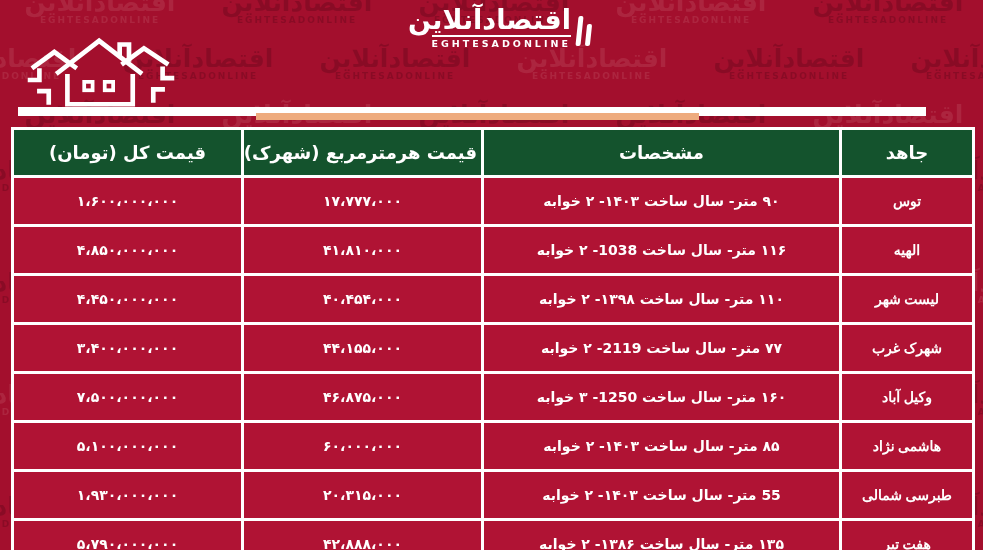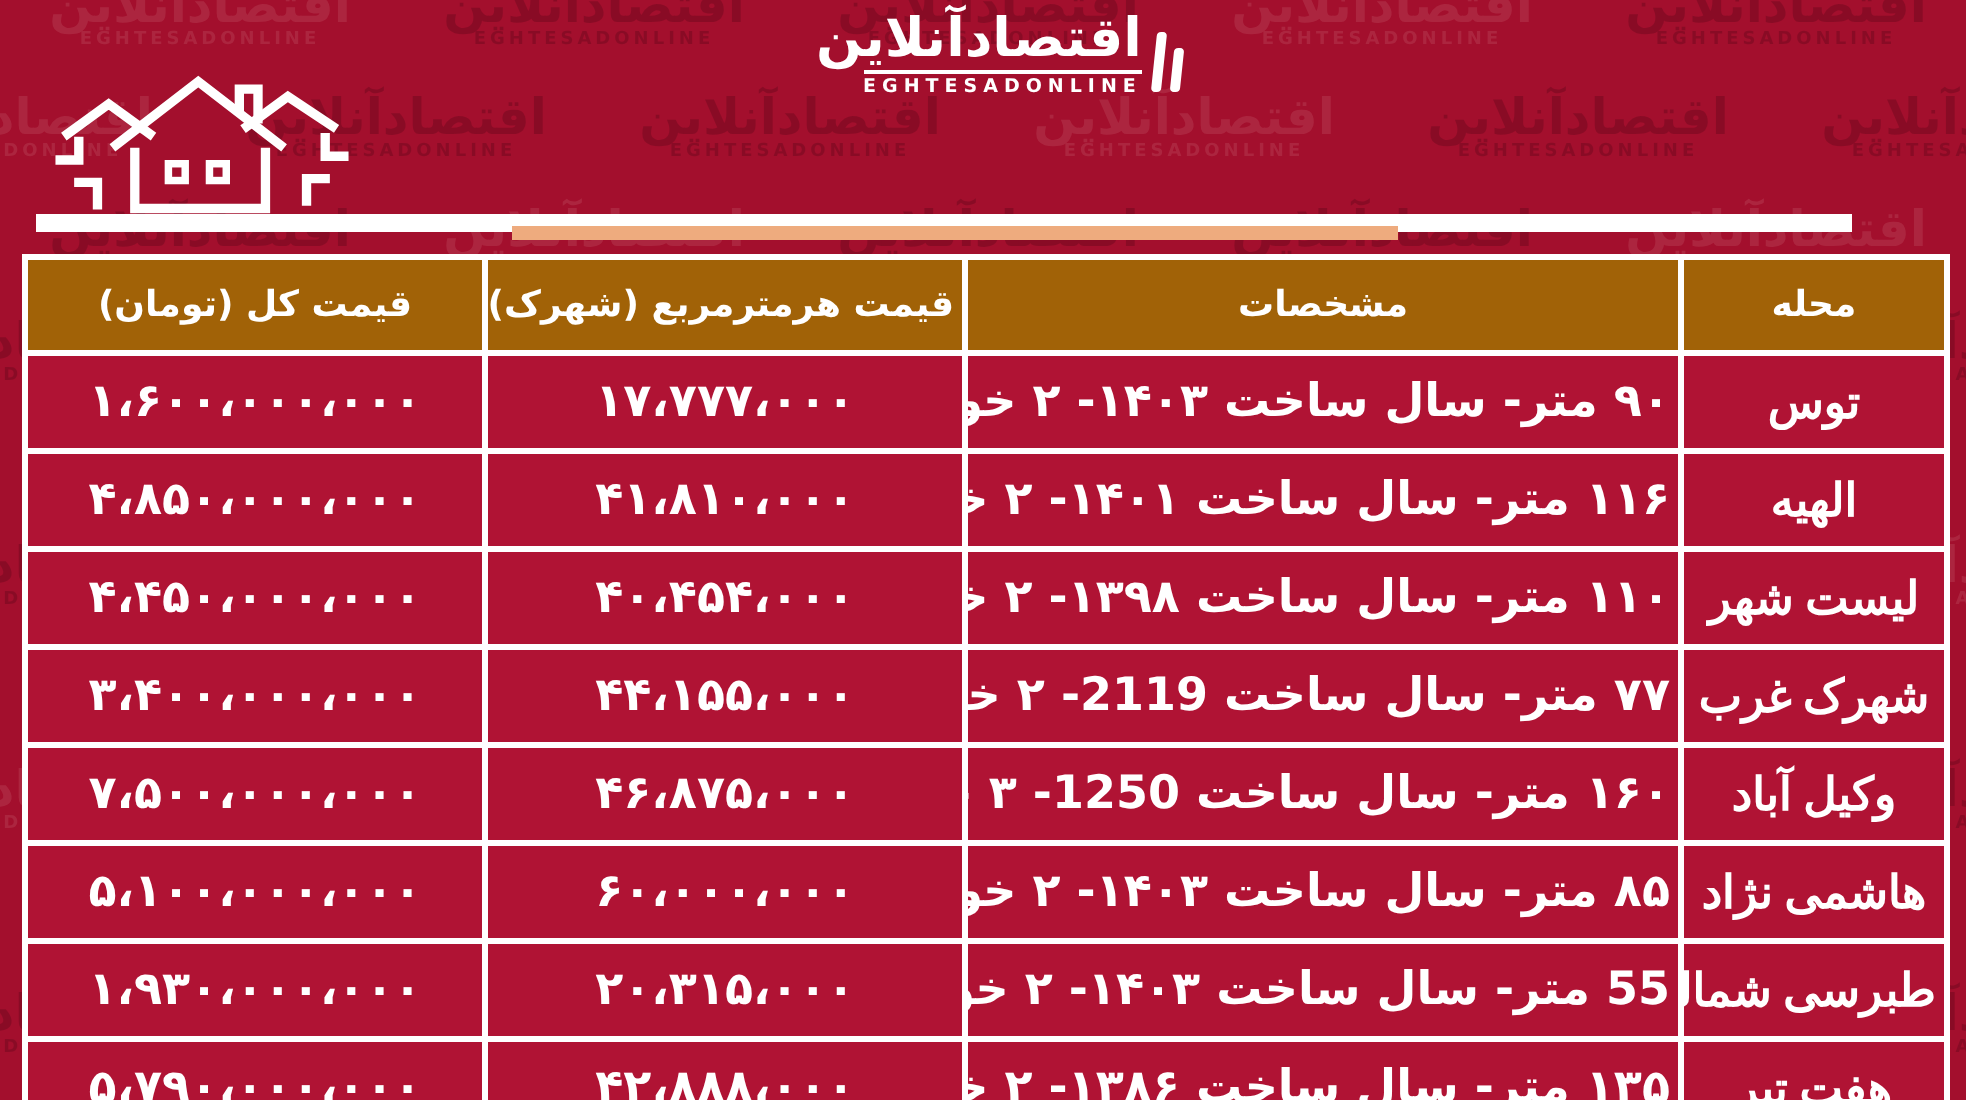--- a/index.html
+++ b/index.html
@@ -37,22 +37,22 @@
   .bar-accent{position:absolute;top:113px;left:256px;width:443px;height:7px;}
   
   table.price{
     position:absolute;top:127px;left:11px;width:961px;height:413px;
     border-collapse:collapse;table-layout:fixed;direction:rtl;
   }
   table.price th,table.price td{
     border:3px solid #fff;color:#fff;text-align:center;vertical-align:middle;
     font-weight:bold;padding:0 4px;overflow:hidden;white-space:nowrap;
   }
-  table.price th{background:#a16207;font-size:18px;height:45px;}
-  table.price td{background:#b01334;font-size:23px;height:46px;}
+  table.price th{background:#14532d;font-size:18px;height:45px;}
+  table.price td{background:#b01334;font-size:14px;height:46px;}
   td.c0{font-size:20px;font-family:Liberation Serif, serif;}
   col.w-mahaleh{width:133px;}
   col.w-specs{width:358px;}
   col.w-perm{width:240px;}
   col.w-total{width:230px;}
 </style>
 </head>
 <body>
 
 <div id="wm-layer">
@@ -333,36 +333,36 @@
 
 <table class="price">
   <colgroup>
     <col class="w-mahaleh">
       <col class="w-specs">
       <col class="w-perm">
       <col class="w-total">
   </colgroup>
   <thead>
     <tr>
-      <th>محله</th>
+      <th>جاهد</th>
       <th>مشخصات</th>
       <th>قیمت هرمترمربع (شهرک)</th>
       <th>قیمت کل (تومان)</th>
     </tr>
   </thead>
   <tbody>
       <tr>
         <td class="c0">توس</td>
         <td class="c1">۹۰ متر- سال ساخت ۱۴۰۳- ۲ خوابه</td>
         <td class="c2">۱۷،۷۷۷،۰۰۰</td>
         <td class="c3">۱،۶۰۰،۰۰۰،۰۰۰</td>
       </tr>
       <tr>
         <td class="c0">الهیه</td>
-        <td class="c1">۱۱۶ متر- سال ساخت ۱۴۰۱- ۲ خوابه</td>
+        <td class="c1">۱۱۶ متر- سال ساخت 1038- ۲ خوابه</td>
         <td class="c2">۴۱،۸۱۰،۰۰۰</td>
         <td class="c3">۴،۸۵۰،۰۰۰،۰۰۰</td>
       </tr>
       <tr>
         <td class="c0">لیست شهر</td>
         <td class="c1">۱۱۰ متر- سال ساخت ۱۳۹۸- ۲ خوابه</td>
         <td class="c2">۴۰،۴۵۴،۰۰۰</td>
         <td class="c3">۴،۴۵۰،۰۰۰،۰۰۰</td>
       </tr>
       <tr>

